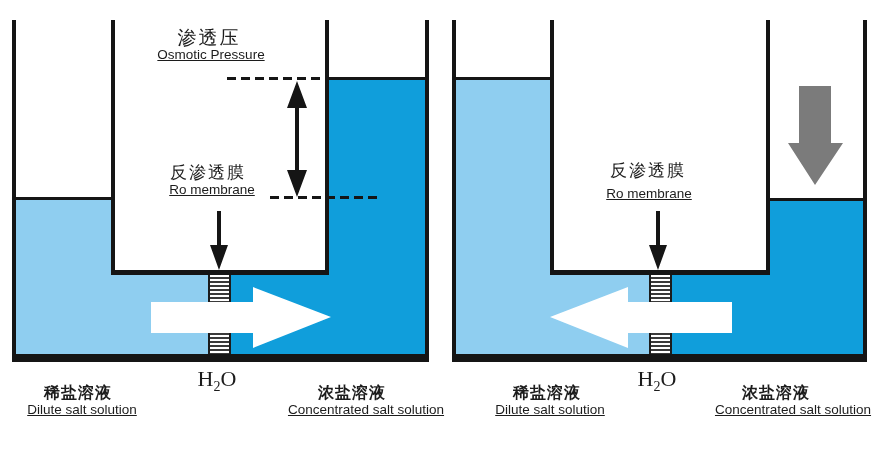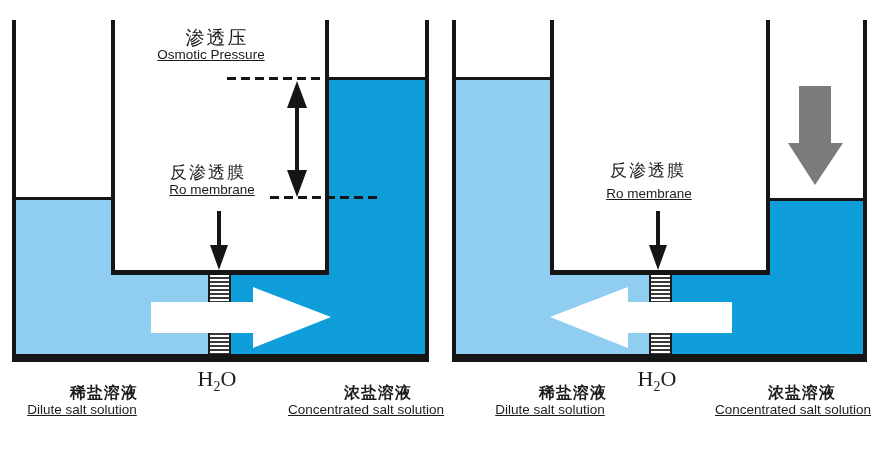--- a/index.html
+++ b/index.html
@@ -31,21 +31,21 @@
   .double-arrow{
     position:absolute;width:24px;height:116px;background:#151515;
     clip-path:polygon(12px 0,22px 27px,14px 27px,14px 89px,22px 89px,12px 116px,2px 89px,10px 89px,10px 27px,2px 27px);
   }
   .gray-arrow{
     position:absolute;width:55px;height:99px;background:#7B7B7B;
     clip-path:polygon(11px 0,43px 0,43px 57px,55px 57px,27px 99px,0 57px,11px 57px);
   }
   .zh{position:absolute;text-align:center;font-size:17px;letter-spacing:2px;white-space:nowrap;}
   .zh-title{font-size:19px;}
-  .zh-bottom{font-size:16px;font-weight:bold;letter-spacing:1px;text-align:right;}
+  .zh-bottom{font-size:16px;font-weight:bold;letter-spacing:1px;}
   .en{position:absolute;text-align:center;font-size:13.5px;white-space:nowrap;text-decoration:underline;}
   .h2o{position:absolute;text-align:center;font-family:"Liberation Serif","DejaVu Serif",serif;font-size:22px;white-space:nowrap;}
   .h2o sub{font-size:14px;}
 </style>
 </head>
 <body>
 
 <div class="stage">
 
   <div>
@@ -69,21 +69,21 @@
     <div class="wall" style="left:111px;top:20px;width:4px;height:250px;"></div>
     <div class="wall" style="left:325px;top:20px;width:4px;height:250px;"></div>
     <div class="wall" style="left:111px;top:270px;width:218px;height:5px;"></div>
 
     <div class="dash-line" style="left:227px;top:77px;width:98px;"></div>
     <div class="dash-line" style="left:270px;top:196px;width:107px;"></div>
 
     <div class="double-arrow" style="left:285px;top:81px;"></div>
     <div class="small-down-arrow" style="left:210px;top:211px;"></div>
 
-    <div class="zh zh-title" style="left:157px;top:25px;width:120px;">渗透压</div>
+    <div class="zh zh-title" style="left:149px;top:25px;width:120px;">渗透压</div>
     <div class="en" style="left:146px;top:47px;width:130px;">Osmotic Pressure</div>
     <div class="zh" style="left:148px;top:161px;width:120px;">反渗透膜</div>
     <div class="en" style="left:152px;top:182px;width:120px;">Ro membrane</div>
     <div class="h2o" style="left:177px;top:366px;width:80px;">
       <span>H</span><sub>2</sub><span>O</span>
     </div>
     <div class="zh zh-bottom" style="left:18px;top:383px;width:120px;">稀盐溶液</div>
     <div class="en" style="left:12px;top:402px;width:140px;">Dilute salt solution</div>
     <div class="zh zh-bottom" style="left:292px;top:383px;width:120px;">浓盐溶液</div>
     <div class="en" style="left:281px;top:402px;width:170px;">Concentrated salt solution</div>

